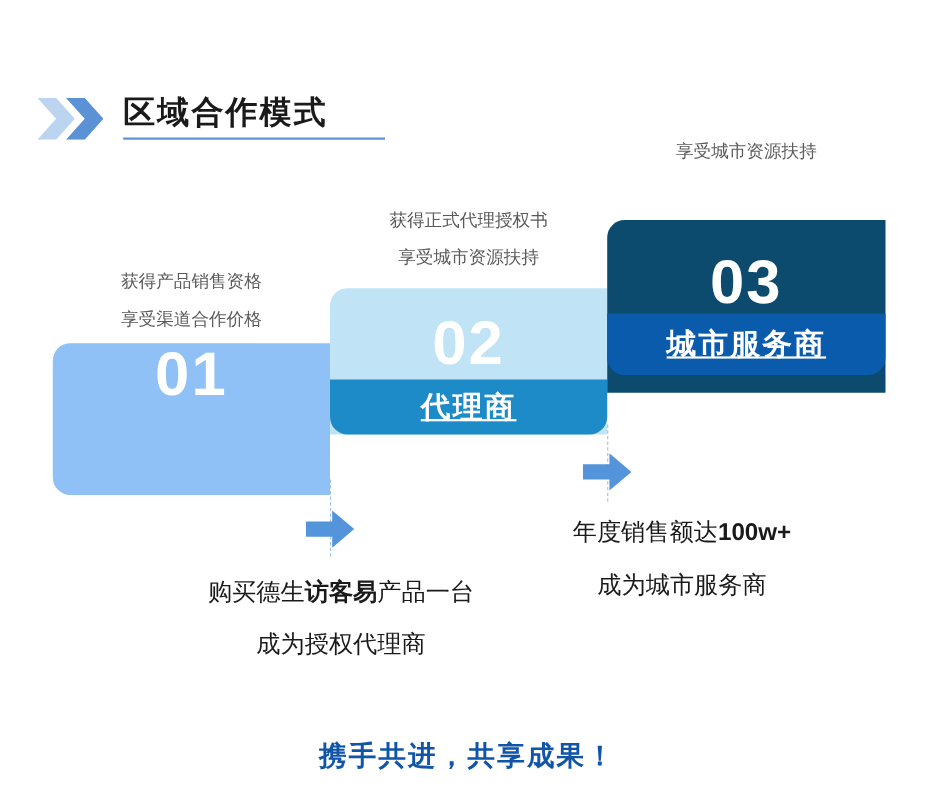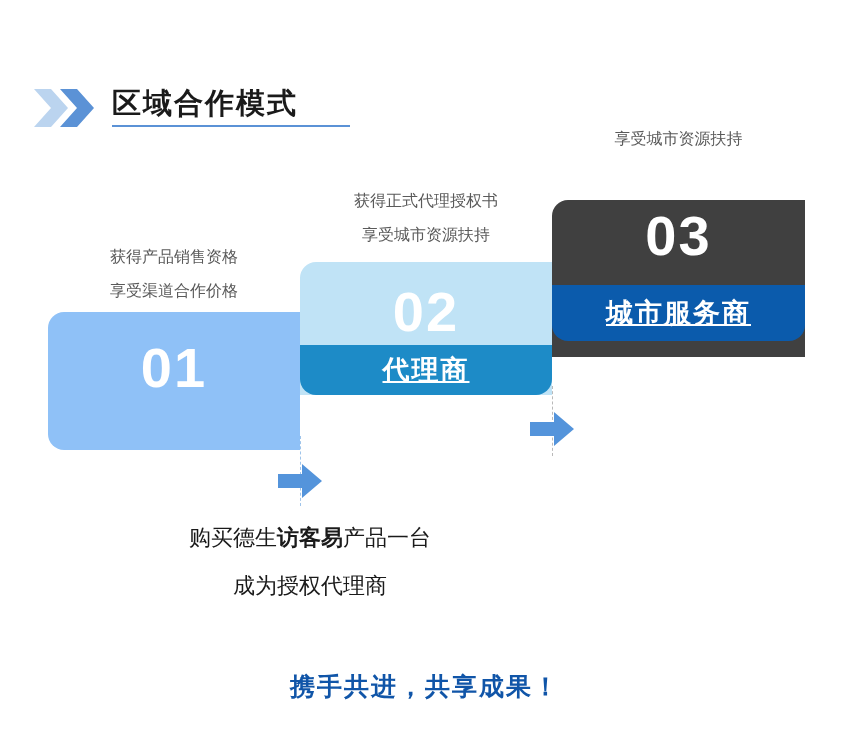--- a/index.html
+++ b/index.html
@@ -51,21 +51,20 @@
   .card-label span {
     font-size: 27px; font-weight: bold; color: #ffffff;
     letter-spacing: 2px; white-space: nowrap; text-decoration: underline;
   }
 
   
   #card01 { left: 48px; top: 312px; width: 252px; height: 138px; }
   #card01 .card-top {
     height: 138px; background: #8FC1F7;
     border-radius: 16px 0 0 16px;
-    padding-top: 28px;
   }
   #card01 .card-label {
     top: 86px; height: 52px; background: #5B9CF8;
     border-radius: 0 0 0 16px;
   }
 
   
   #card02 { left: 300px; top: 262px; width: 252px; height: 133px; }
   #card02 .card-top {
     height: 133px; background: #C0E3F6;
@@ -73,23 +72,23 @@
     padding-top: 22px;
   }
   #card02 .card-label {
     top: 83px; height: 50px; background: #1D8BC7;
     border-radius: 0 0 16px 16px;
   }
 
   
   #card03 { left: 552px; top: 200px; width: 253px; height: 141px; }
   #card03 .card-top {
-    height: 157px; background: #404040;
+    height: 157px; background: #0c4a6e;
     border-radius: 16px 0 0 0;
-    padding-top: 8px;
+    padding-top: 28px;
   }
   #card03 .card-label {
     top: 85px; height: 56px; background: #0B5BAC;
     border-radius: 0 0 16px 16px;
   }
 
   
   .benefits { position: absolute; text-align: center; }
   .benefits div {
     font-size: 16px; color: #5a5a5a; line-height: 34px;
@@ -208,18 +207,22 @@
     <svg width="44" height="34" viewBox="0 0 44 34">
       <polygon points="0,10 24,10 24,0 44,17 24,34 24,24 0,24" fill="#5494DB"></polygon>
     </svg>
   </div>
 
   <div class="req" id="req1">
     <div class="line"><span>购买德生</span><b>访客易</b><span>产品一台</span></div>
     <div class="line">成为授权代理商</div>
   </div>
 
+  <div class="req" id="req2">
+    <div class="line"><span>年度销售额达</span><b>100w+</b><span></span></div>
+    <div class="line">成为城市服务商</div>
+  </div>
 
   <div class="slogan">
     <span>携手共进，共享成果！</span>
   </div>
 
 </div>
 
 </body></html>

